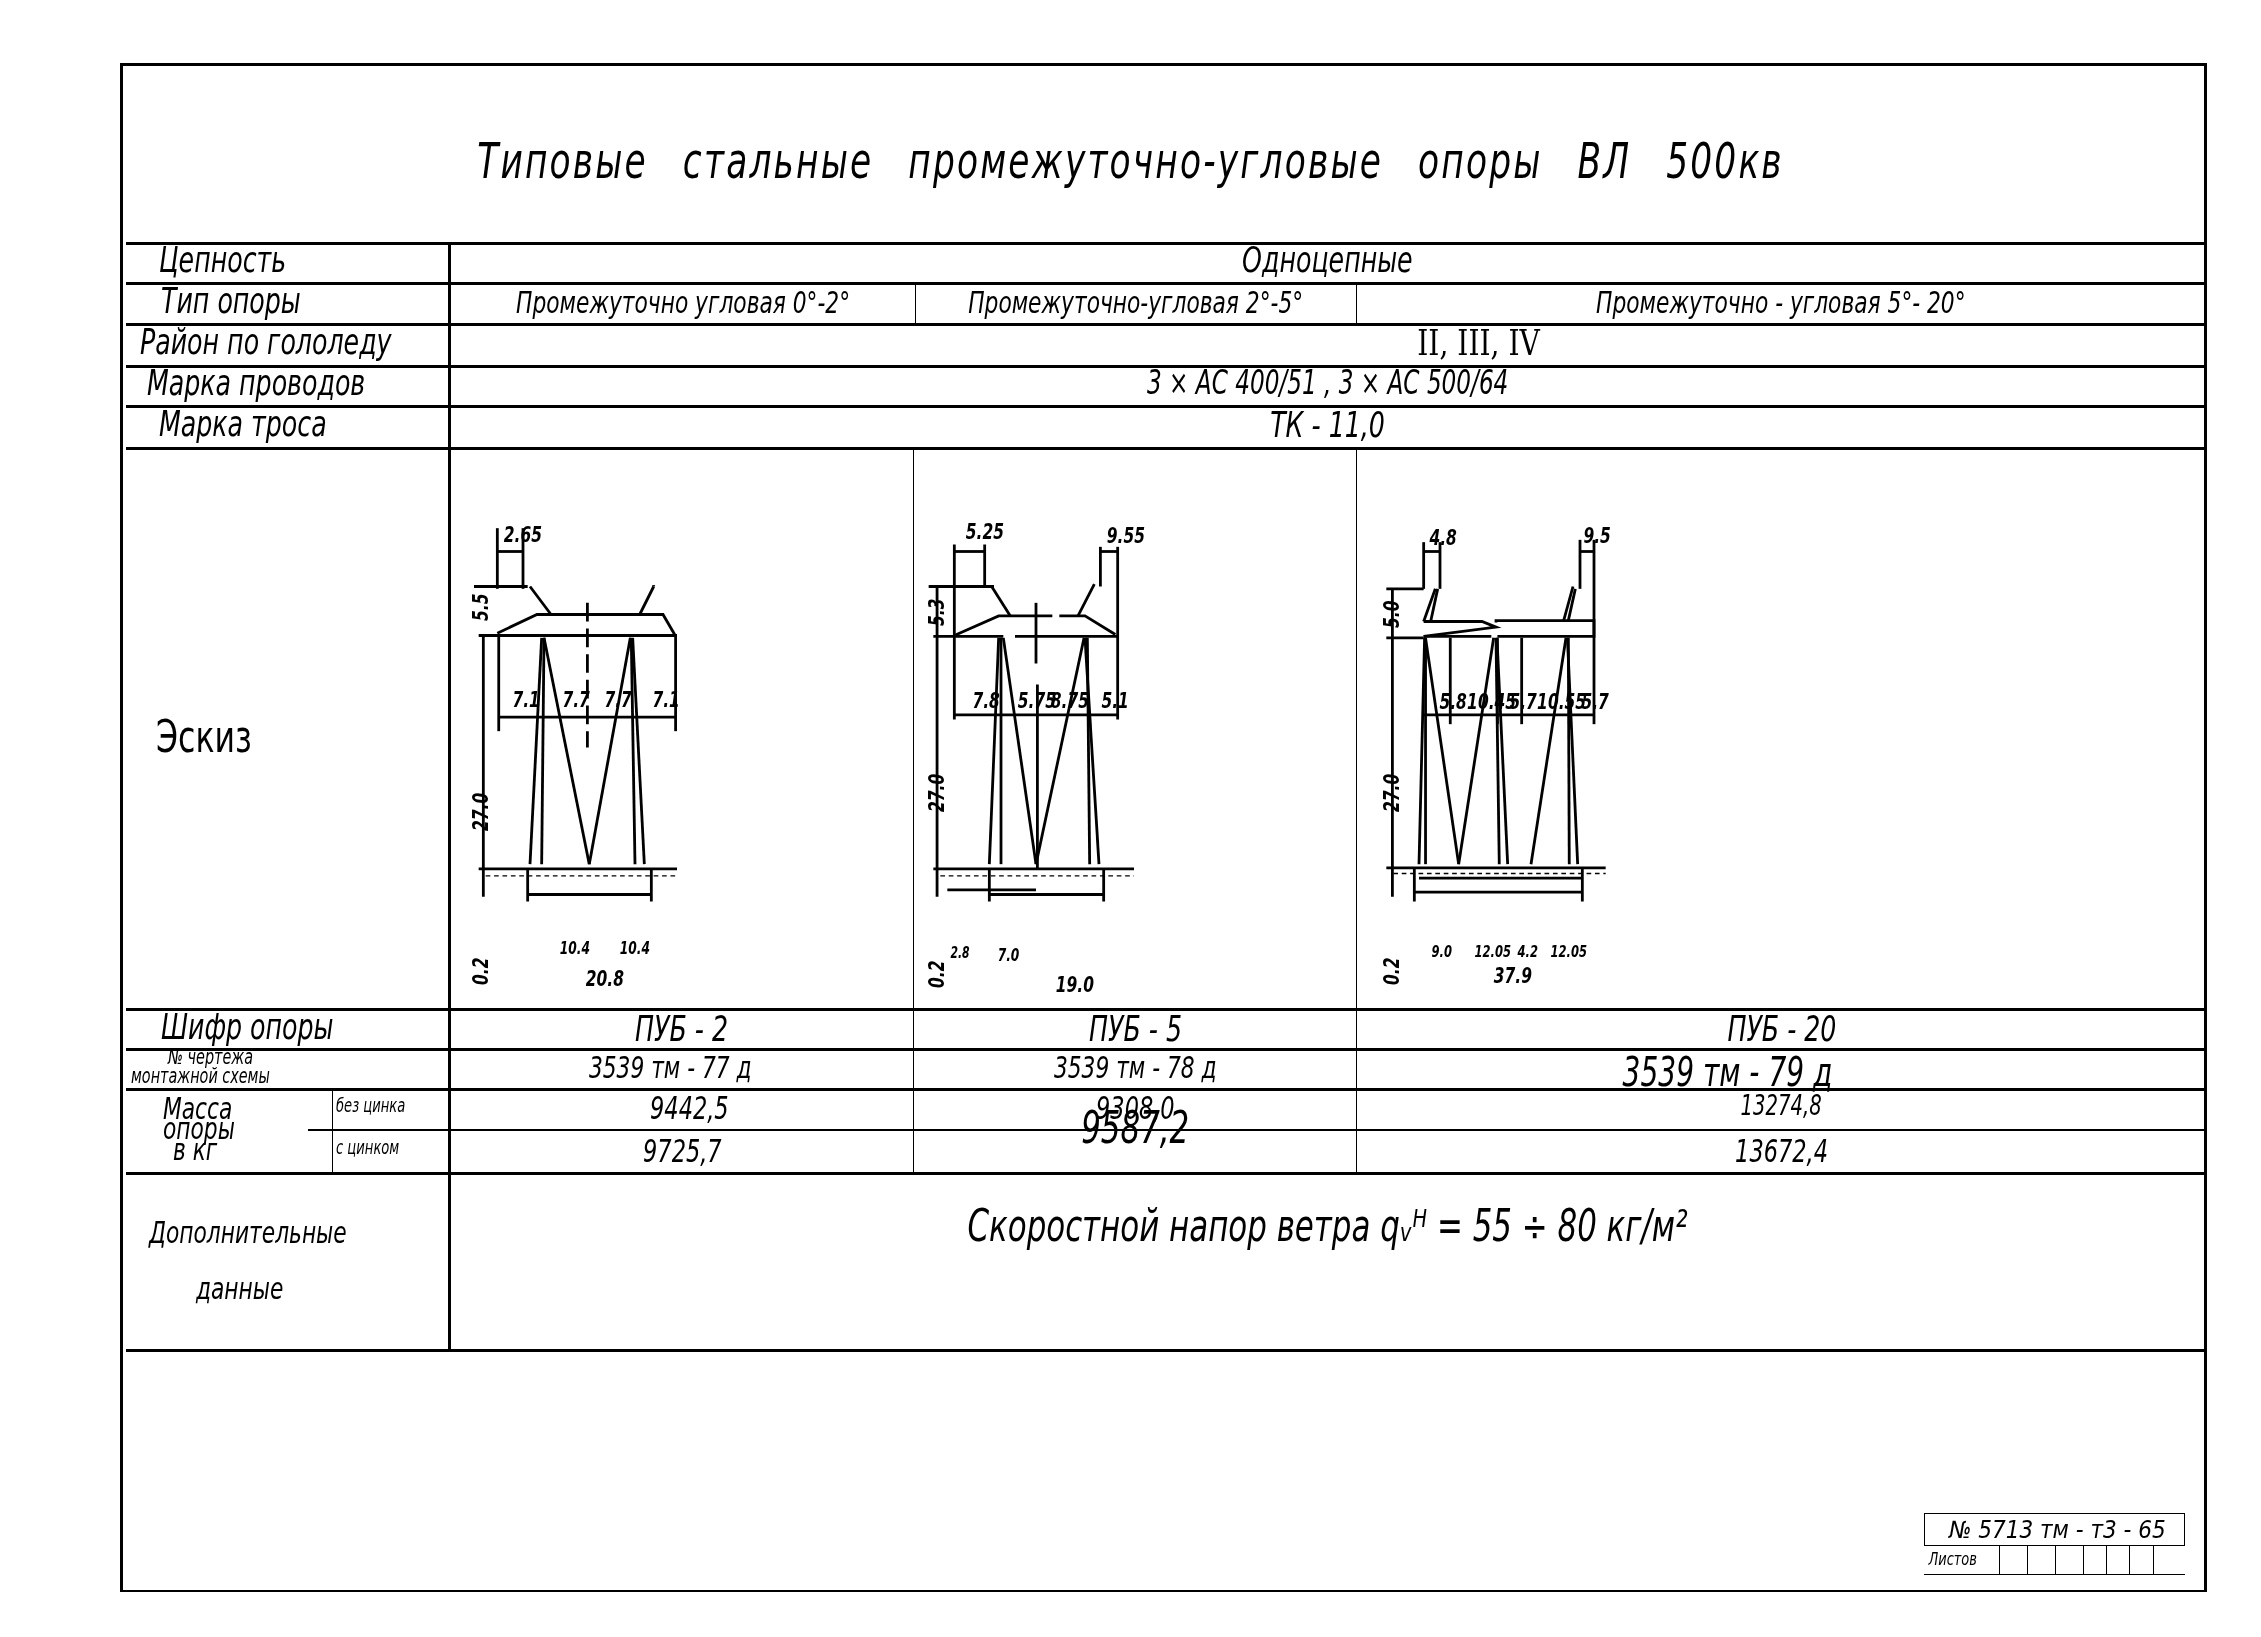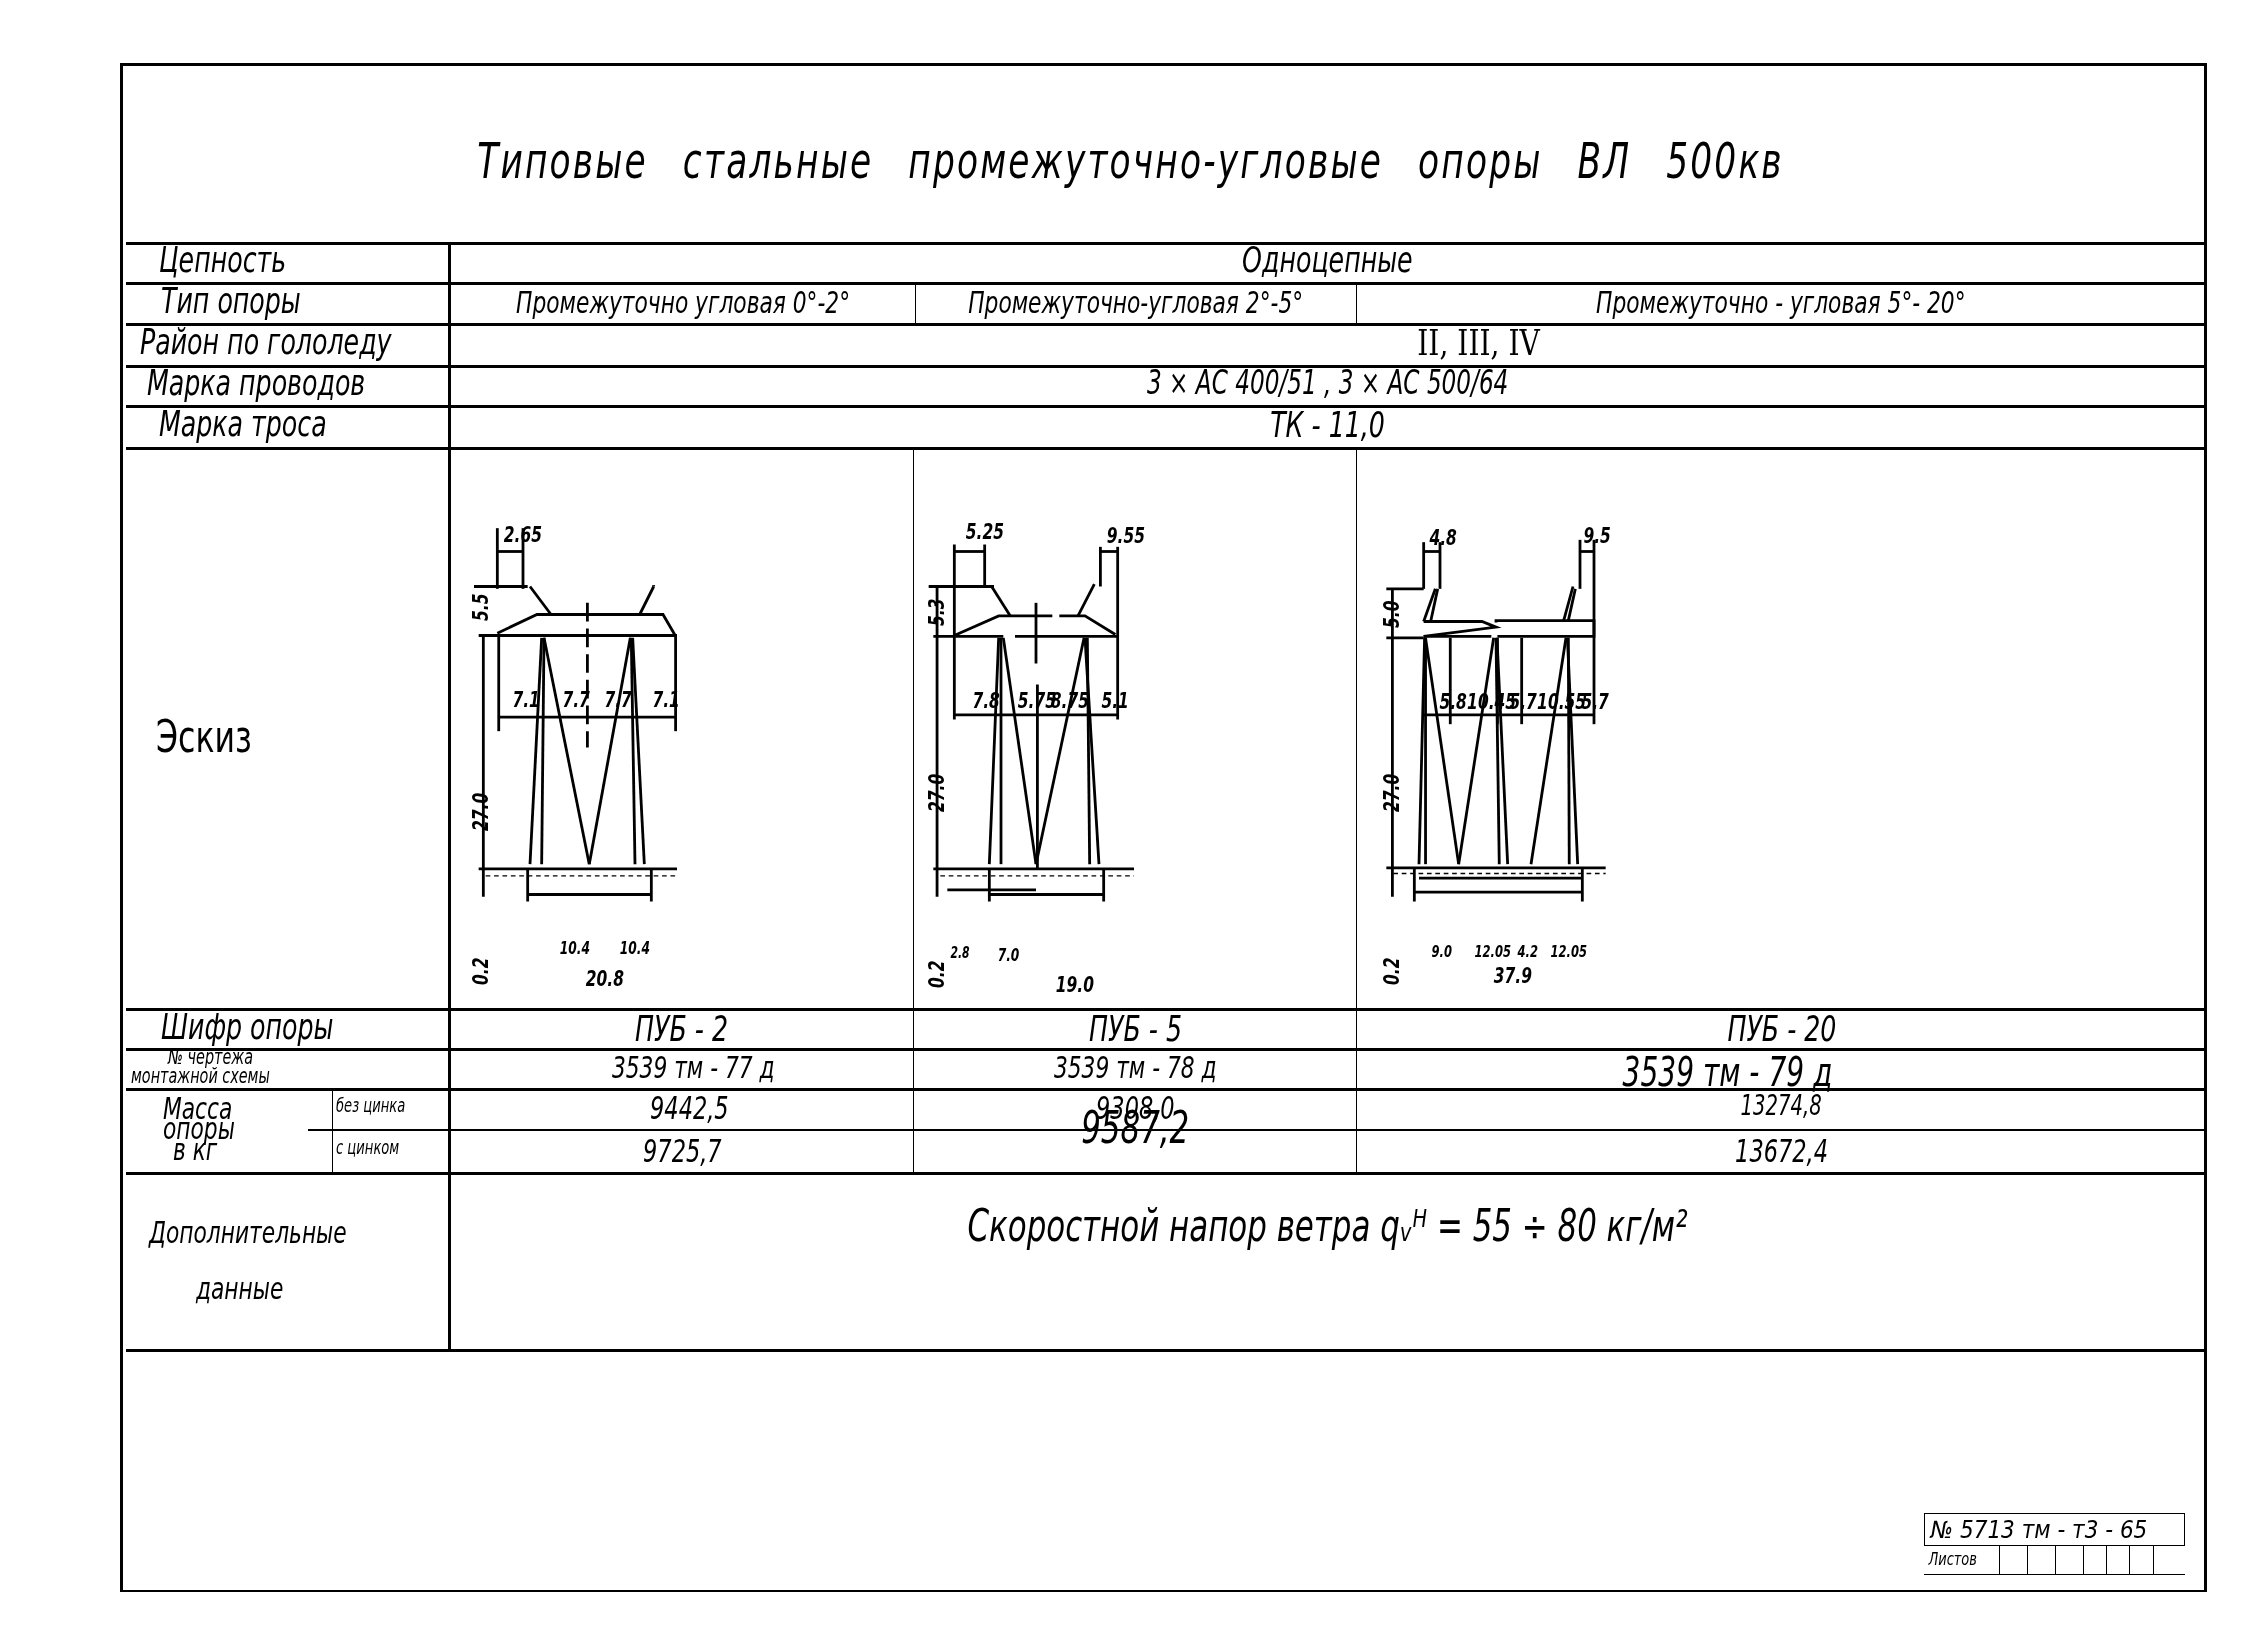--- a/index.html
+++ b/index.html
@@ -11,21 +11,21 @@
   .vl{position:absolute;width:0;border-left:3.3px solid #000;}
   .vt{position:absolute;width:0;border-left:1.9px solid #000;}
   .lbl{position:absolute;font-style:italic;font-size:36px;white-space:nowrap;transform:scaleX(0.78);transform-origin:left center;}
   .cell{position:absolute;text-align:center;font-style:italic;font-size:36px;white-space:nowrap;}
   .cell span{display:inline-block;transform:scaleX(0.78);}
   .small{font-size:20.5px;}
   .dim{position:absolute;font-style:italic;font-weight:bold;font-size:21.5px;white-space:nowrap;transform:scaleX(0.8);}
   .dimv{position:absolute;font-style:italic;font-weight:bold;font-size:21.5px;white-space:nowrap;transform:rotate(-90deg) scaleX(0.8);transform-origin:left top;}
   svg{position:absolute;overflow:visible;}
   .stamp{position:absolute;left:1924px;top:1513px;width:261px;height:70px;}
-  .stamp .top{position:absolute;left:0;top:0;width:261px;height:33px;border:1.9px solid #000;border-bottom:1.4px solid #000;font-style:italic;font-size:24px;line-height:33px;padding-left:5.6px;box-sizing:border-box;white-space:nowrap;}
+  .stamp .top{position:absolute;left:0;top:0;width:261px;height:33px;border:1.9px solid #000;border-bottom:1.4px solid #000;font-style:italic;font-size:24px;line-height:33px;padding-left:5.6px;box-sizing:border-box;white-space:nowrap;text-align:center;}
   .stamp .bot{position:absolute;left:0;top:33px;width:261px;height:28px;border-bottom:1.9px solid #000;font-style:italic;font-size:18px;line-height:26px;}
   .stamp .bot span{display:inline-block;padding-left:5.6px;transform:scaleX(0.8);transform-origin:left;}
   .stamp .tick{position:absolute;top:33px;height:28px;border-left:1.9px solid #000;}
 </style>
 </head>
 <body>
 
 <div class="frame"></div>
 
 <div class="title">Типовые стальные промежуточно-угловые опоры ВЛ 500кв</div>
@@ -72,21 +72,21 @@
 <div class="cell" style="left:916px;width:440px;top:284px;font-size:31px;"><span>Промежуточно-угловая 2°-5°</span></div>
 <div class="cell" style="left:1357px;width:847px;top:284px;font-size:31px;"><span>Промежуточно - угловая 5°- 20°</span></div>
 <div class="cell" style="left:451px;width:2055px;top:322px;font-style:normal;font-family:'DejaVu Serif',serif;"><span>II, III, IV</span></div>
 <div class="cell" style="left:451px;width:1753px;top:363px;font-size:33px;"><span>3 × АС 400/51 , 3 × АС 500/64</span></div>
 <div class="cell" style="left:451px;width:1753px;top:404px;"><span>ТК - 11,0</span></div>
 
 <div class="cell" style="left:451px;width:462px;top:1008px;"><span>ПУБ - 2</span></div>
 <div class="cell" style="left:915px;width:441px;top:1008px;"><span>ПУБ - 5</span></div>
 <div class="cell" style="left:1359px;width:845px;top:1008px;"><span>ПУБ - 20</span></div>
 
-<div class="cell" style="left:462px;width:462px;top:1049px;font-size:31px;"><span>3539 тм - 77 д</span></div>
+<div class="cell" style="left:439px;width:462px;top:1049px;font-size:31px;"><span>3539 тм - 77 д</span></div>
 <div class="cell" style="left:915px;width:441px;top:1049px;font-size:31px;"><span>3539 тм - 78 д</span></div>
 <div class="cell" style="left:1305px;width:845px;top:1049px;font-size:40px;"><span>3539 тм - 79 д</span></div>
 
 <div class="cell" style="left:451px;width:462px;top:1089px;font-size:32px;padding-left:7px;"><span>9442,5</span></div>
 <div class="cell" style="left:915px;width:441px;top:1089px;font-size:32px;"><span>9308,0</span></div>
 <div class="cell" style="left:1359px;width:845px;top:1089px;font-size:28px;"><span>13274,8</span></div>
 <div class="cell" style="left:451px;width:462px;top:1132px;font-size:32px;"><span>9725,7</span></div>
 <div class="cell" style="left:915px;width:441px;top:1102px;font-size:44px;"><span>9587,2</span></div>
 <div class="cell" style="left:1359px;width:845px;top:1132px;font-size:32px;"><span>13672,4</span></div>
 

